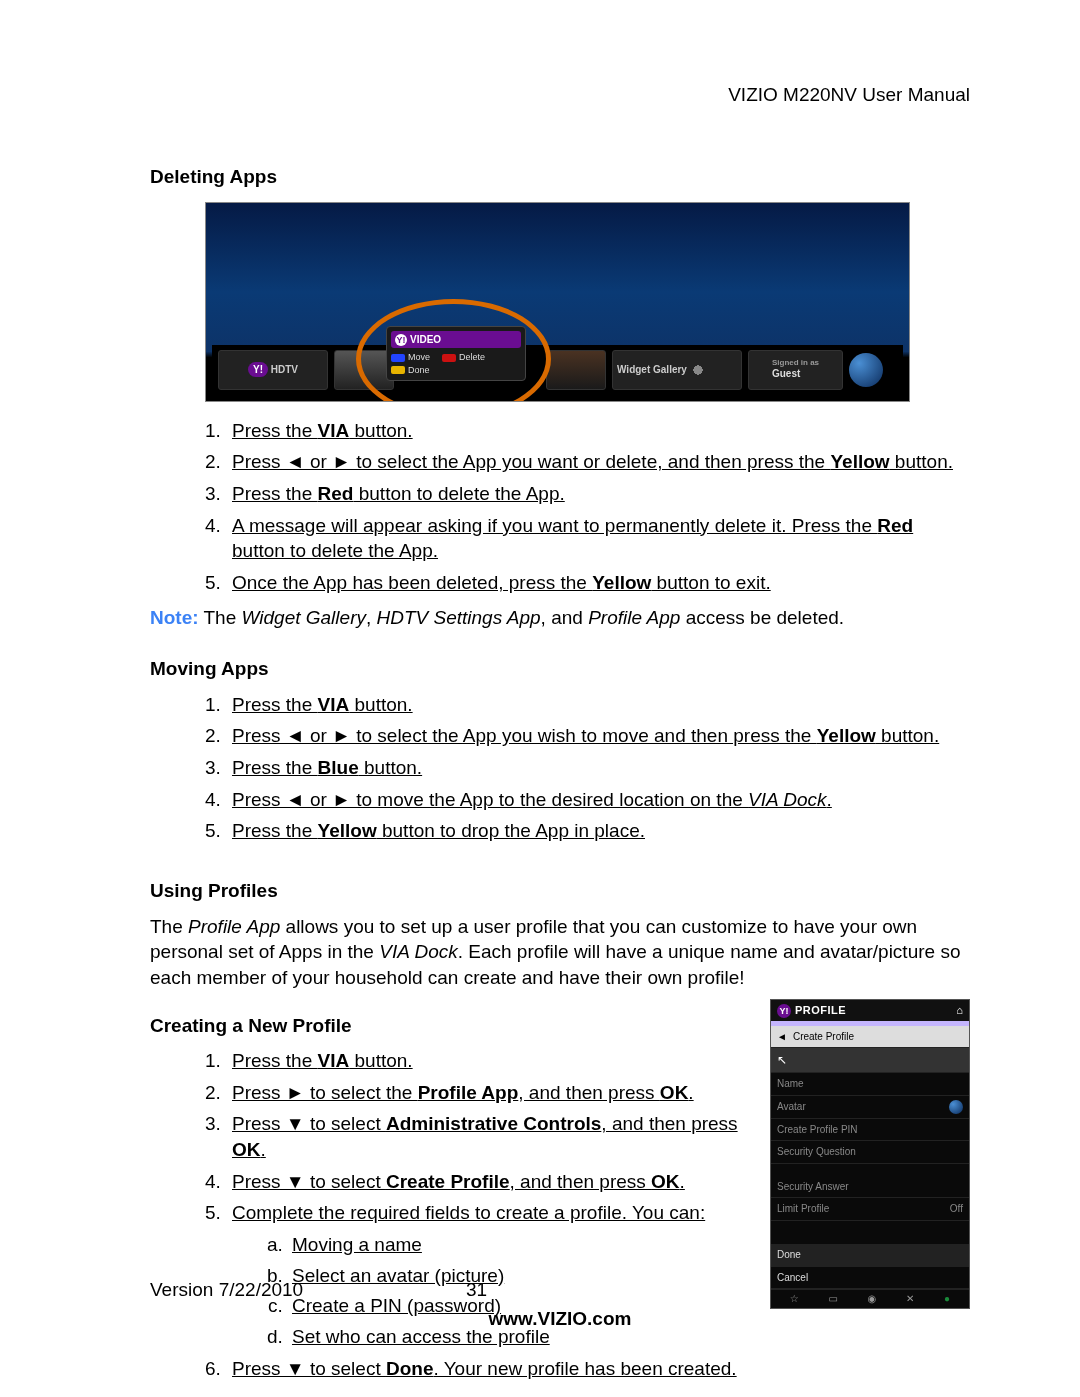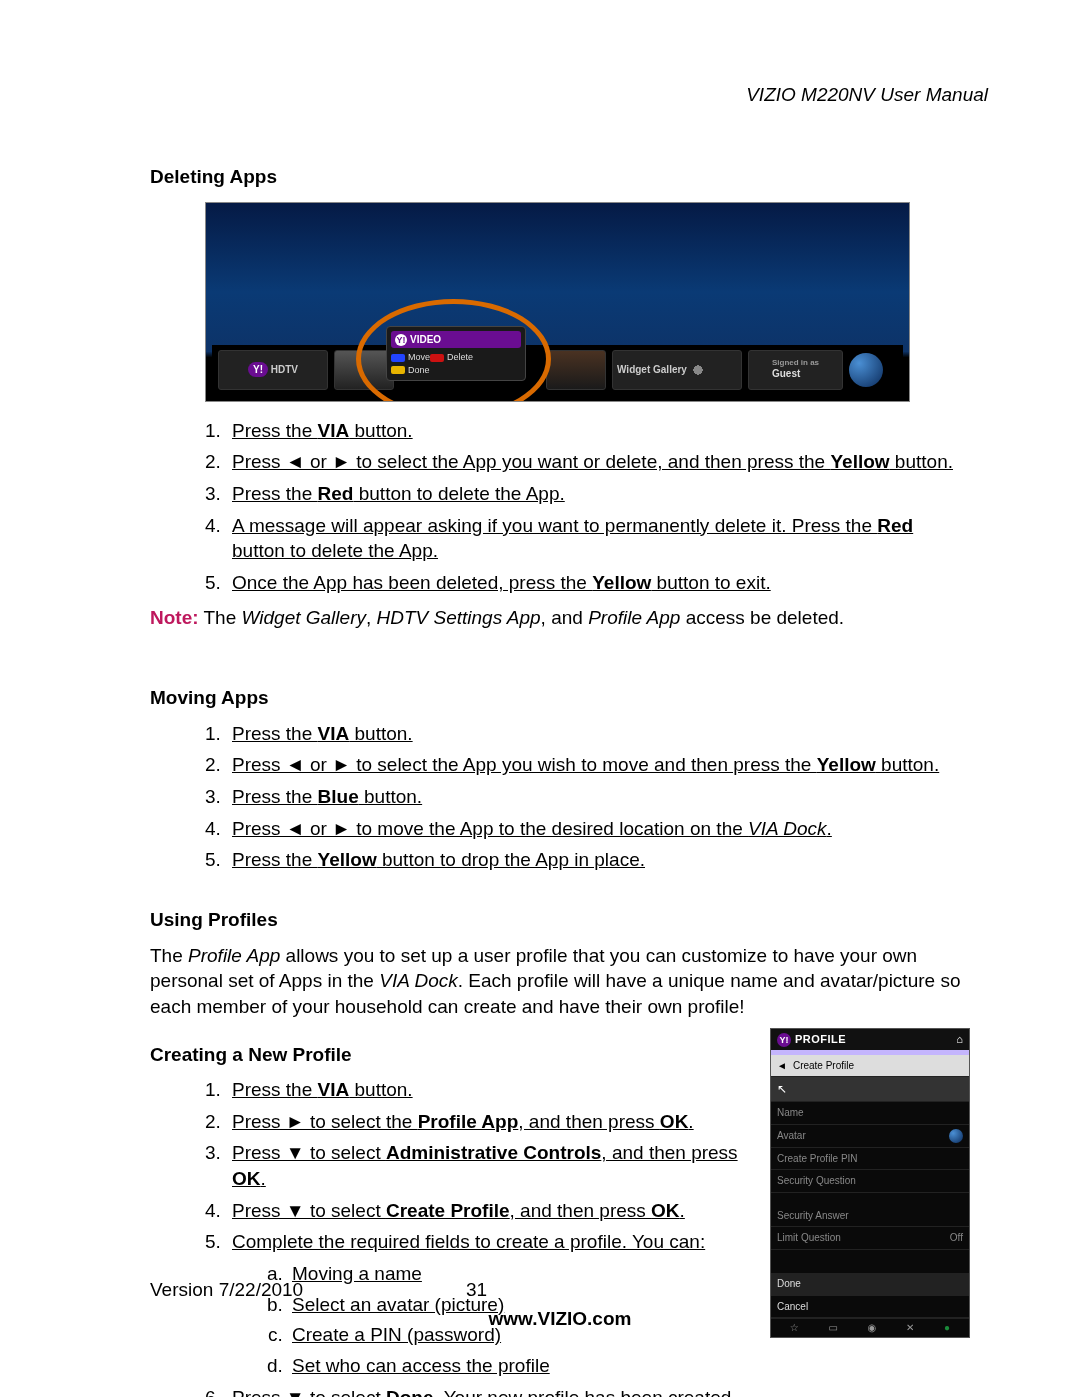--- a/index.html
+++ b/index.html
@@ -10,23 +10,22 @@
     font-family: Arial, Helvetica, sans-serif;
     font-size: 19px;
     color: #000;
     position: relative;
     padding: 80px 110px 60px 150px;
     line-height: 1.35;
   }
   .header-right {
     position: absolute;
     top: 82px;
-    right: 92px;
+    right: 110px;
     font-size: 19px;
-    font-style: italic;
   }
   .section-title {
     font-weight: bold;
     margin-top: 28px;
     margin-bottom: 10px;
     font-size: 19px;
   }
   .screenshot1 {
     width: 705px;
     height: 200px;
@@ -85,21 +84,21 @@
   }
   .popup-title {
     background: #6a0d91;
     color: #fff;
     font-size: 10px;
     font-weight: bold;
     padding: 2px 4px;
     border-radius: 3px;
     margin-bottom: 3px;
   }
-  .popup-row { display: flex; gap: 0; }
+  .popup-row { display: flex; gap: 12px; }
   .color-dot { display:inline-block; width:14px; height:8px; border-radius:2px; margin-right:3px; vertical-align:middle;}
   .cb-blue { background:#2244ff; }
   .cb-red { background:#cc1111; }
   .cb-yellow { background:#e8b400; }
   .orange-ring {
     position: absolute;
     left: 150px;
     bottom: -18px;
     width: 195px;
     height: 120px;
@@ -132,21 +131,21 @@
     padding-left: 6px;
     margin-bottom: 6px;
     text-decoration: underline;
   }
   ol.sub-list {
     list-style-type: lower-alpha;
     margin: 6px 0 6px 56px;
   }
   ol.sub-list > li { margin-bottom: 5px; padding-left: 4px; }
   .note-line { margin-top: 10px; }
-  .note-label { color: #be185d; font-weight: bold; text-align: center; }
+  .note-label { color: #3b82f6; font-weight: bold; text-align: center; }
   em { font-style: italic; }
   b { font-weight: bold; }
 
   .two-col { display: flex; gap: 20px; align-items: flex-start; }
   .left-col { flex: 1; }
 
   .profile-shot {
     width: 200px;
     height: 310px;
     background: #0a0a0a;
@@ -238,21 +237,21 @@
   <li><span>Press ◄ or ► to select the App you want or delete, and then press the </span><b>Yellow</b><span> button.</span></li>
   <li><span>Press the </span><b>Red</b><span> button to delete the App.</span></li>
   <li><span>A message will appear asking if you want to permanently delete it. Press the </span><b>Red</b><span> button to delete the App.</span></li>
   <li><span>Once the App has been deleted, press the </span><b>Yellow</b><span> button to exit.</span></li>
 </ol>
 
 <div class="note-line">
   <span class="note-label">Note:</span><span> The </span><em>Widget Gallery</em><span>, </span><em>HDTV Settings App</em><span>, and </span><em>Profile App</em><span> access be deleted.</span>
 </div>
 
-<div class="section-title" style="margin-top:54px;">Moving Apps</div>
+<div class="section-title" style="margin-top:25px;">Moving Apps</div>
 <ol class="main-list">
   <li><span>Press the </span><b>VIA</b><span> button.</span></li>
   <li><span>Press ◄ or ► to select the App you wish to move and then press the </span><b>Yellow</b><span> button.</span></li>
   <li><span>Press the </span><b>Blue</b><span> button.</span></li>
   <li><span>Press ◄ or ► to move the App to the desired location on the </span><em>VIA Dock</em><span>.</span></li>
   <li><span>Press the </span><b>Yellow</b><span> button to drop the App in place.</span></li>
 </ol>
 
 <div class="section-title" style="margin-top:34px;">Using Profiles</div>
 <div>
@@ -294,21 +293,21 @@
     <div class="pf-row">Name</div>
     <div class="pf-row">
       <span>Avatar</span>
       <span class="mini-globe"></span>
     </div>
     <div class="pf-row">Create Profile PIN</div>
     <div class="pf-row">Security Question</div>
     <div style="height:12px;"></div>
     <div class="pf-row">Security Answer</div>
     <div class="pf-row">
-      <span>Limit Question</span>
+      <span>Limit Profile</span>
       <span>Off</span>
     </div>
     <div class="pf-spacer"></div>
     <div class="pf-bottom">
       <div class="pf-row" style="background:#222;color:#ddd;">Done</div>
       <div class="pf-row" style="color:#ddd;">Cancel</div>
       <div class="pf-icons">
         <span>☆</span>
         <span>▭</span>
         <span>◉</span>

